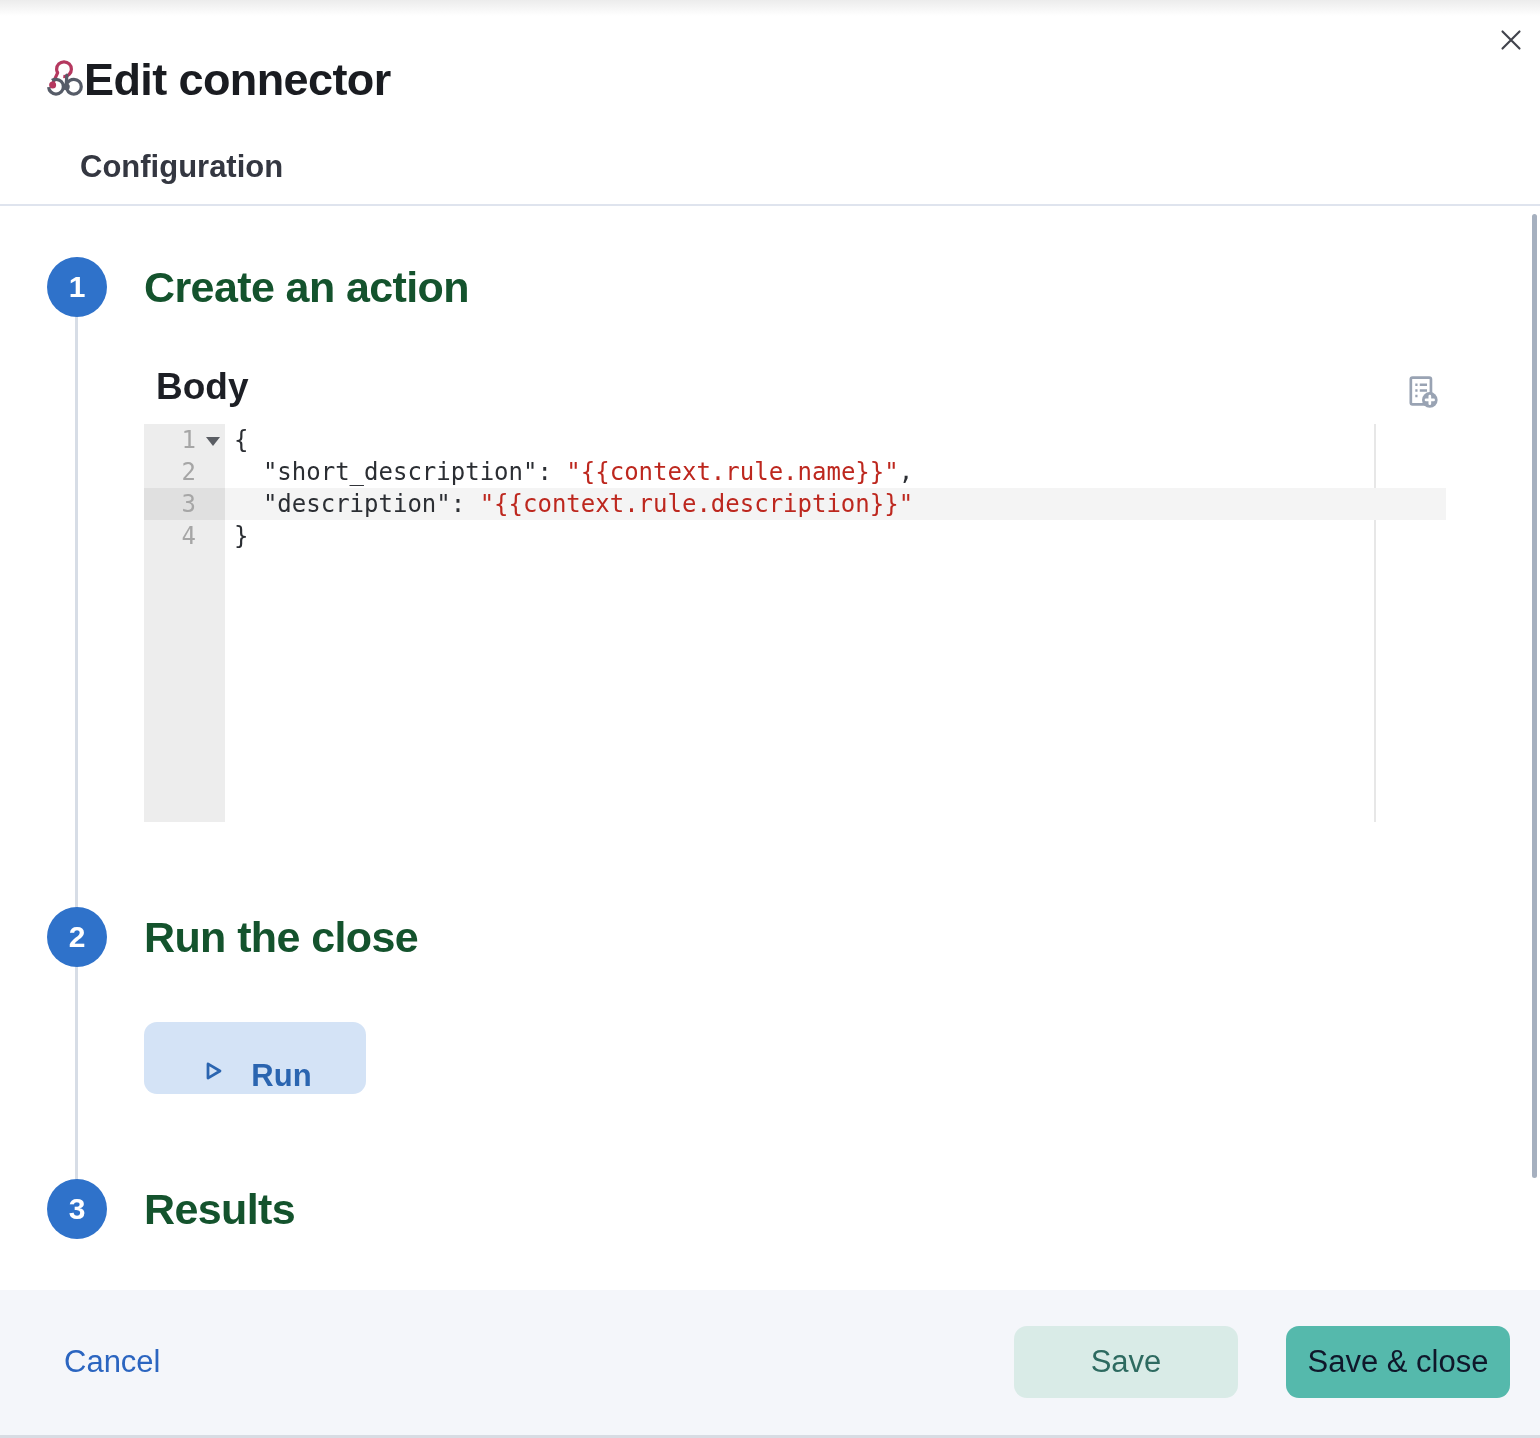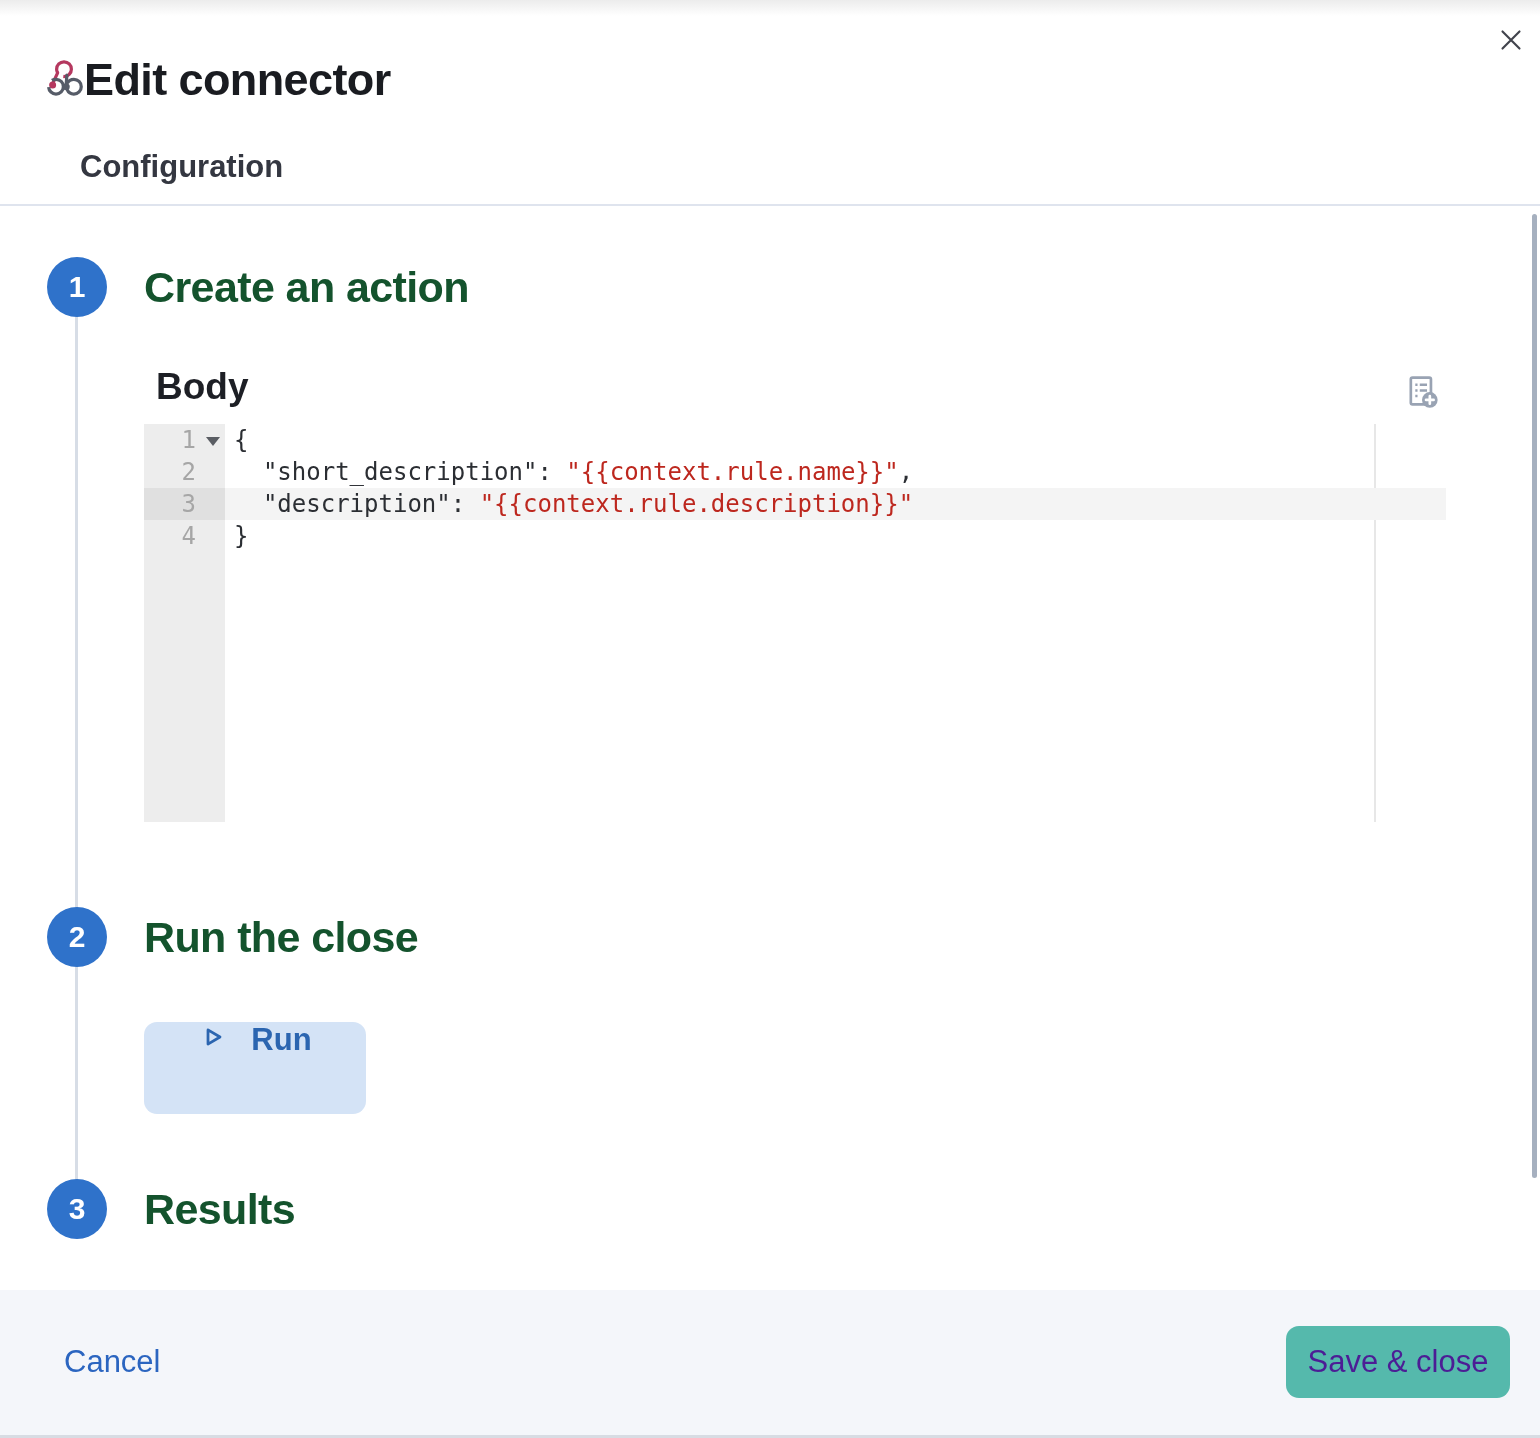--- a/index.html
+++ b/index.html
@@ -48,35 +48,35 @@
   .fold-caret { position:absolute; right:5px; top:13px; width:0; height:0; cursor:pointer;
                 border-left:7px solid transparent; border-right:7px solid transparent; border-top:9px solid #5a5d63; }
   .code { position:absolute; left:81px; top:0; width:1221px; }
   .code-row { height:32px; padding-left:9px; white-space:pre; }
   .code-row.active { background:#f4f4f4; }
   .tok-plain { color:#2b2e33; }
   .tok-string { color:#bd271e; }
   .print-margin { position:absolute; left:1230px; top:0; width:2px; height:398px; background:#e7e7e7; }
 
   
-  .run-btn { position:absolute; left:144px; top:1022px; width:222px; height:92px; border-radius:13px;
-             background:#d4e3f6; border:none; cursor:pointer; display:flex; align-items:flex-start;
+  .run-btn { position:absolute; left:144px; top:1022px; width:222px; height:72px; border-radius:13px;
+             background:#d4e3f6; border:none; cursor:pointer; display:flex; align-items:flex-end;
              justify-content:center; gap:23px; color:#2b65b0; font-size:31px; font-weight:600;
              font-family:"Liberation Sans", sans-serif; }
 
   
   .footer { position:absolute; left:0; top:1290px; width:1540px; height:148px; background:#f4f6fa;
             border-bottom:3px solid #d8dce3; }
   .cancel-link { position:absolute; left:64px; top:1344px; font-size:31px; font-weight:500; color:#2b65c0;
                  background:none; border:none; cursor:pointer; font-family:"Liberation Sans", sans-serif; }
   .save-btn { position:absolute; left:1014px; top:1326px; width:224px; height:72px; border-radius:13px;
               background:#d9ebe7; border:none; cursor:pointer; color:#2d6a60; font-size:31px; font-weight:500;
               font-family:"Liberation Sans", sans-serif; }
   .save-close-btn { position:absolute; left:1286px; top:1326px; width:224px; height:72px; border-radius:13px;
-              background:#55b9ac; border:none; cursor:pointer; color:#4c1d95; font-size:31px; font-weight:500;
+              background:#55b9ac; border:none; cursor:pointer; color:#0f172a; font-size:31px; font-weight:500;
               font-family:"Liberation Sans", sans-serif; }
 
   .scroll-thumb { position:absolute; left:1532px; top:214px; width:5px; height:964px;
                   background:#a6b0bf; border-radius:3px; cursor:grab; }
 </style>
 </head>
 <body>
 
 <div class="flyout">
   <div class="top-shade"></div>
@@ -169,16 +169,17 @@
     <span>Run</span>
   </button>
 
   <div class="step-badge badge-3">
     <span>3</span>
   </div>
   <h2 class="step-title title-3">Results</h2>
 
   <div class="footer"></div>
   <button class="cancel-link">Cancel</button>
+  <button class="save-btn">Save</button>
   <button class="save-close-btn">Save &amp; close</button>
 
   <div class="scroll-thumb"></div>
 </div>
 
 </body></html>

